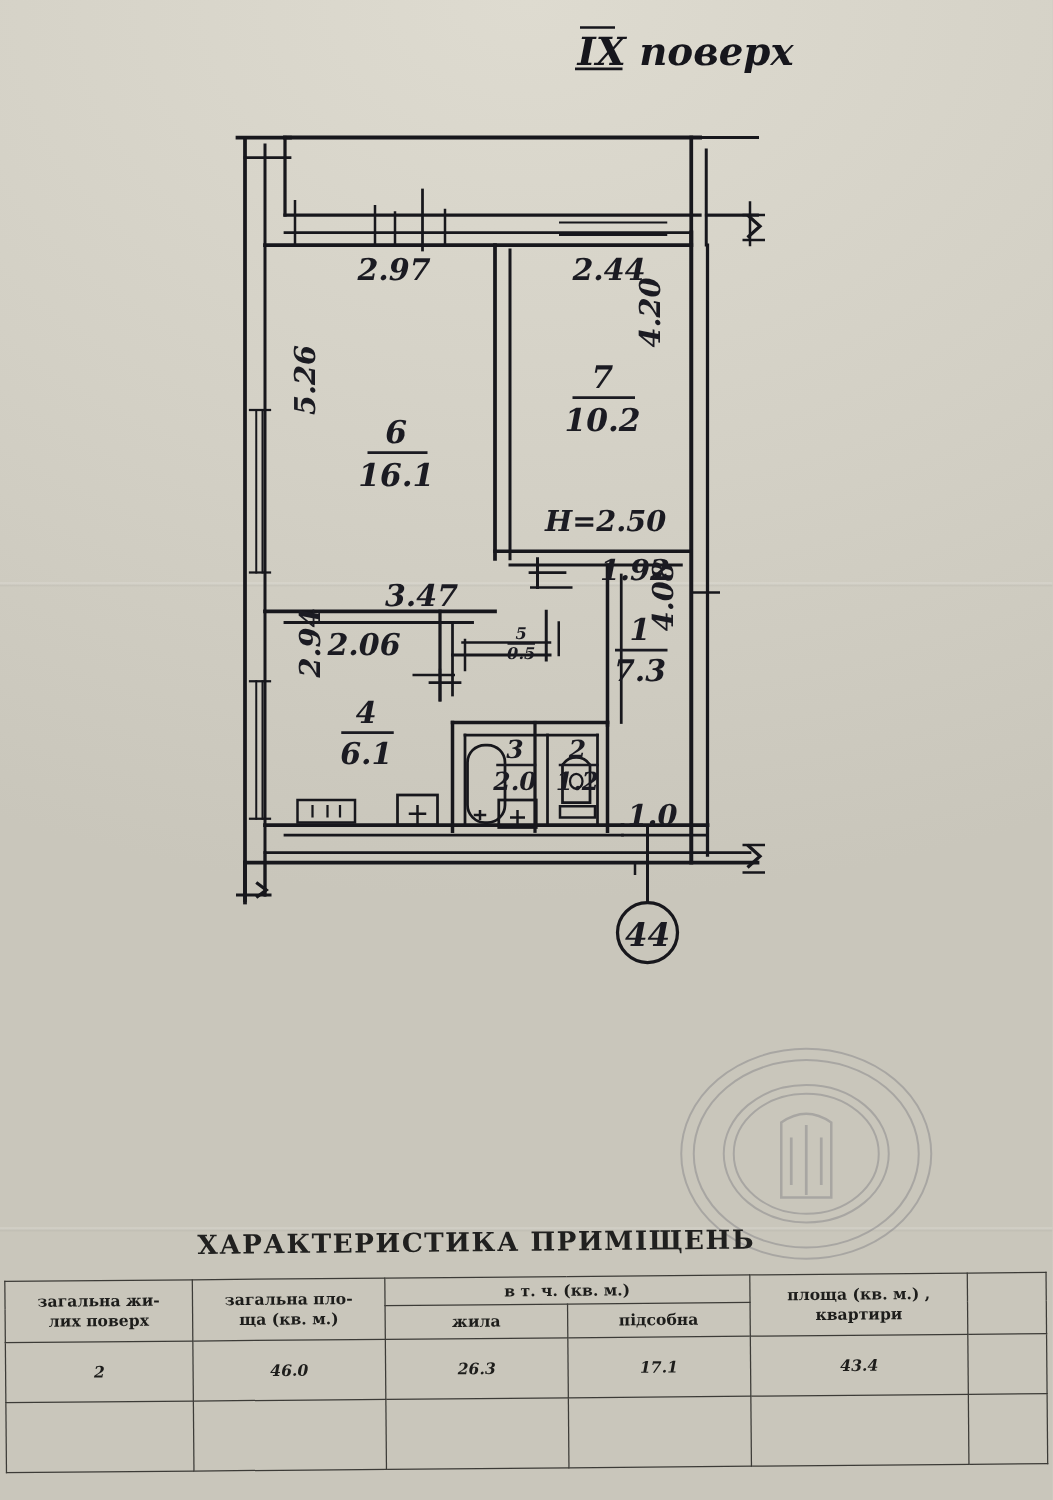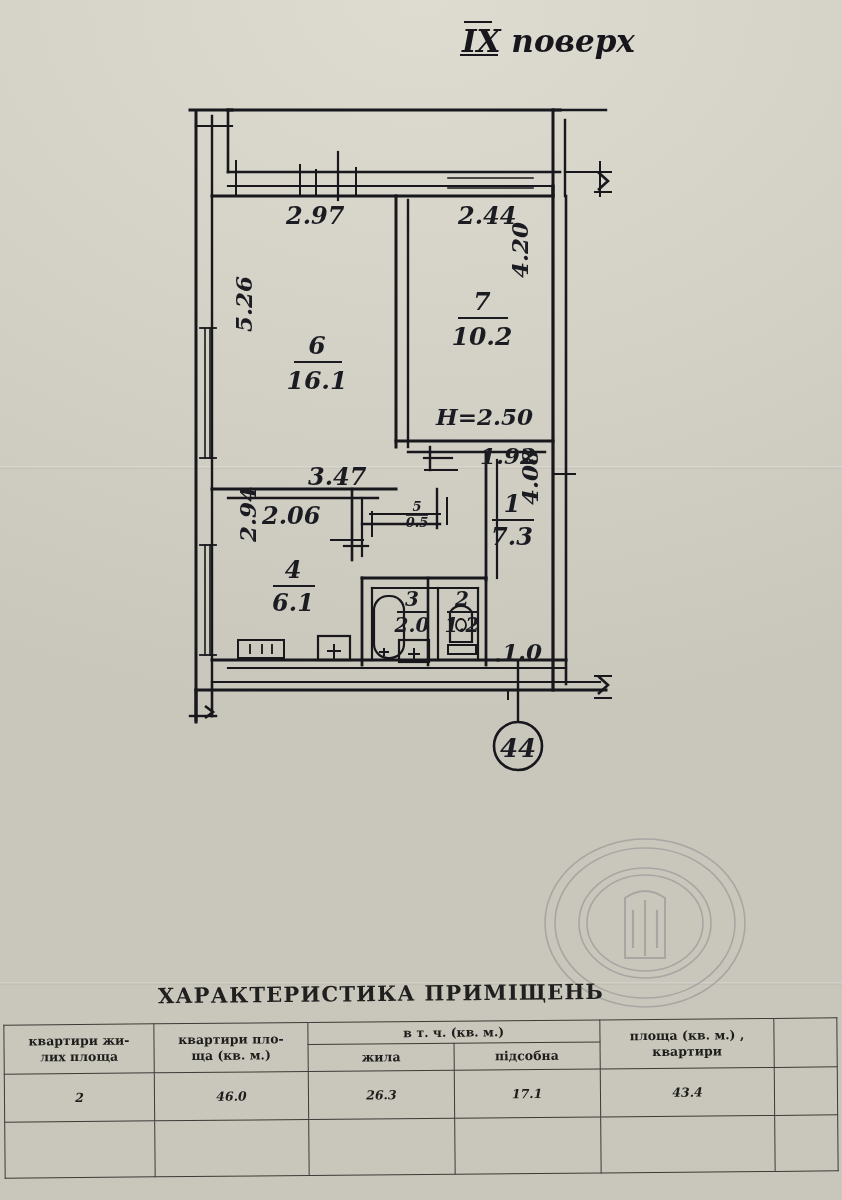--- a/index.html
+++ b/index.html
@@ -326,25 +326,25 @@
       <col style="width:18%">
         <col style="width:18.5%">
         <col style="width:17.5%">
         <col style="width:17.5%">
         <col style="width:21%">
         <col style="width:7.5%">
     </colgroup>
     <tbody>
         <tr class="h-span">
       <td rowspan="2" class="h-head">
-        <div>квартири жи-</div>
-        <div>лих площа</div>
+        <div>загальна жи-</div>
+        <div>лих поверх</div>
       </td>
       <td rowspan="2" class="h-head">
-        <div>квартири пло-</div>
+        <div>загальна пло-</div>
         <div>ща (кв. м.)</div>
       </td>
       <td colspan="2">в т. ч. (кв. м.)</td>
       <td rowspan="2" class="h-head">
         <div>площа  (кв. м.) ,</div>
         <div>квартири</div>
       </td>
       <td rowspan="2" class="h-head"></td>
     </tr>
     <tr>

